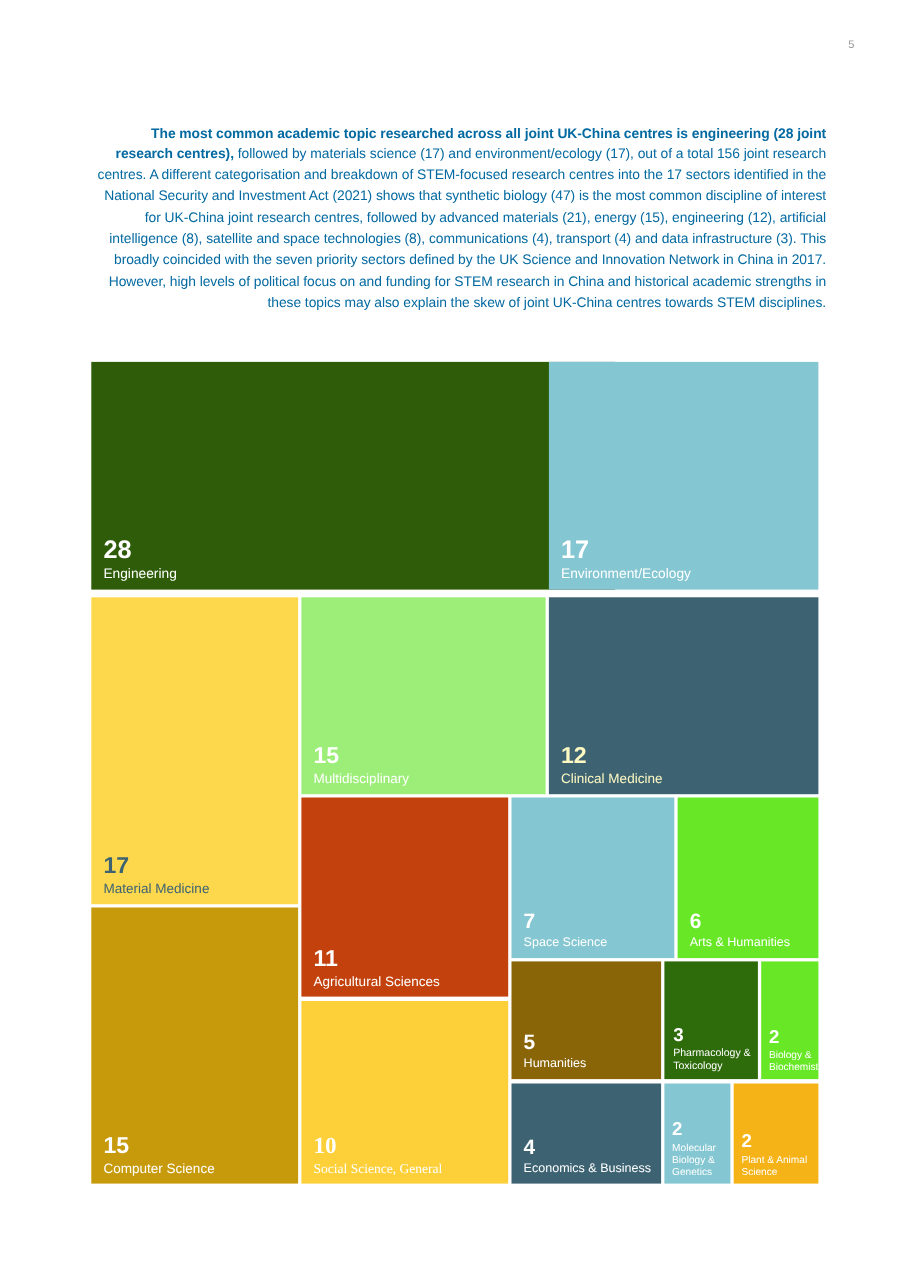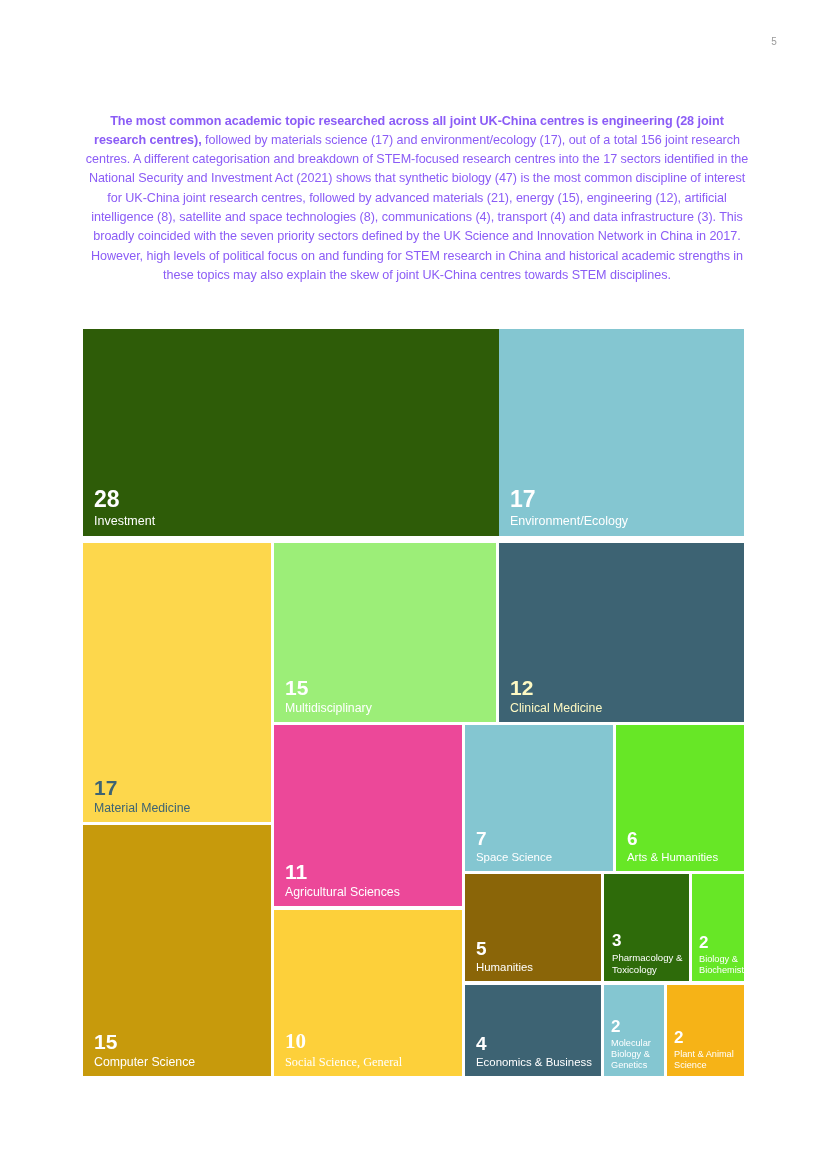--- a/index.html
+++ b/index.html
@@ -33,22 +33,22 @@
   }
 
   
   .intro {
     position: absolute;
     left: 83px;
     top: 99px;
     width: 668px;
     font-size: 12.6px;
     line-height: 19.3px;
-    color: #8b5cf6;
-    text-align: center;
+    color: #0369a1;
+    text-align: right;
     letter-spacing: -0.05px;
   }
   .intro b {
     font-weight: bold;
   }
 
   
   .treemap {
     position: absolute;
     left: 83px;
@@ -102,21 +102,21 @@
 <div id="page">
 
   <div class="page-number">5</div>
 
   <p class="intro"><b>The most common academic topic researched across all joint UK-China centres is engineering (28 joint research centres),</b><span> followed by materials science (17) and  environment/ecology (17), out of a total 156 joint research centres. A different categorisation and breakdown of STEM-focused research centres into the 17 sectors identified in the National Security and Investment Act (2021) shows that synthetic biology (47) is the most common discipline of interest for UK-China joint research centres, followed by advanced materials (21), energy (15), engineering (12), artificial intelligence (8), satellite and space technologies (8), communications (4), transport (4) and data infrastructure (3). This broadly coincided with the seven priority sectors defined by the UK Science and Innovation Network in China in 2017. However, high levels of political focus on and funding for STEM research in China and historical academic strengths in these topics may also explain the skew of joint UK-China centres towards STEM disciplines.</span></p>
 
   <div class="treemap">
       <div class="cell sz-lg" style="left: 0px; top: 0px; width: 476px; height: 207px; background: rgb(46, 92, 8); color: rgb(255, 255, 255);">
         <div class="label-wrap">
           <span class="val">28</span>
-          <span class="name">Investment</span>
+          <span class="name">Engineering</span>
         </div>
       </div>
       <div class="cell sz-lg" style="left: 416px; top: 0px; width: 245px; height: 207px; background: rgb(132, 198, 209); color: rgb(255, 255, 255);">
         <div class="label-wrap">
           <span class="val">17</span>
           <span class="name">Environment/Ecology</span>
         </div>
       </div>
       <div class="cell sz-md" style="left: 0px; top: 214px; width: 188px; height: 279px; background: rgb(253, 215, 76); color: rgb(61, 99, 115);">
         <div class="label-wrap">
@@ -129,21 +129,21 @@
           <span class="val">15</span>
           <span class="name">Multidisciplinary</span>
         </div>
       </div>
       <div class="cell sz-md" style="left: 416px; top: 214px; width: 245px; height: 179px; background: rgb(61, 99, 115); color: #fef9c3;">
         <div class="label-wrap">
           <span class="val">12</span>
           <span class="name">Clinical Medicine</span>
         </div>
       </div>
-      <div class="cell sz-md" style="left: 191px; top: 396px; width: 188px; height: 181px; background: #ec4899; color: rgb(255, 255, 255);">
+      <div class="cell sz-md" style="left: 191px; top: 396px; width: 188px; height: 181px; background: #c2410c; color: rgb(255, 255, 255);">
         <div class="label-wrap">
           <span class="val">11</span>
           <span class="name">Agricultural Sciences</span>
         </div>
       </div>
       <div class="cell sz-sm" style="left: 382px; top: 396px; width: 148px; height: 146px; background: rgb(132, 198, 209); color: rgb(255, 255, 255);">
         <div class="label-wrap">
           <span class="val">7</span>
           <span class="name">Space Science</span>
         </div>

